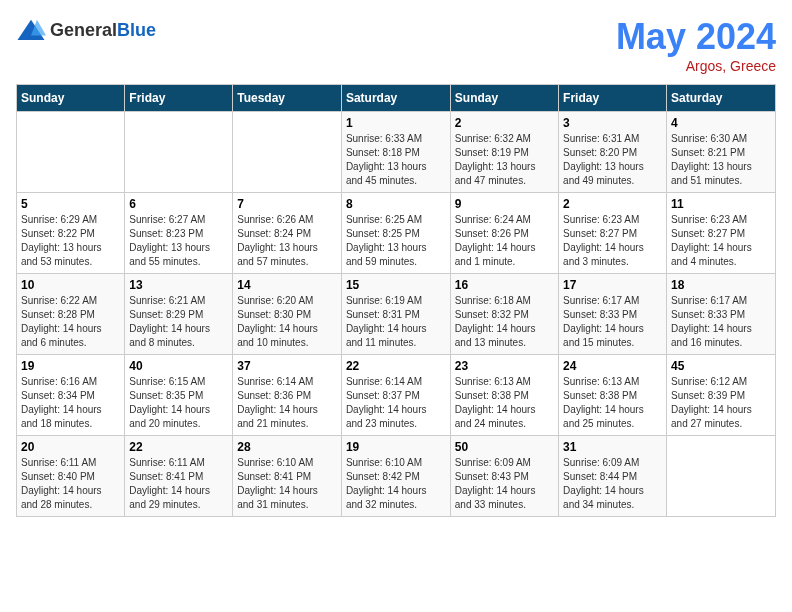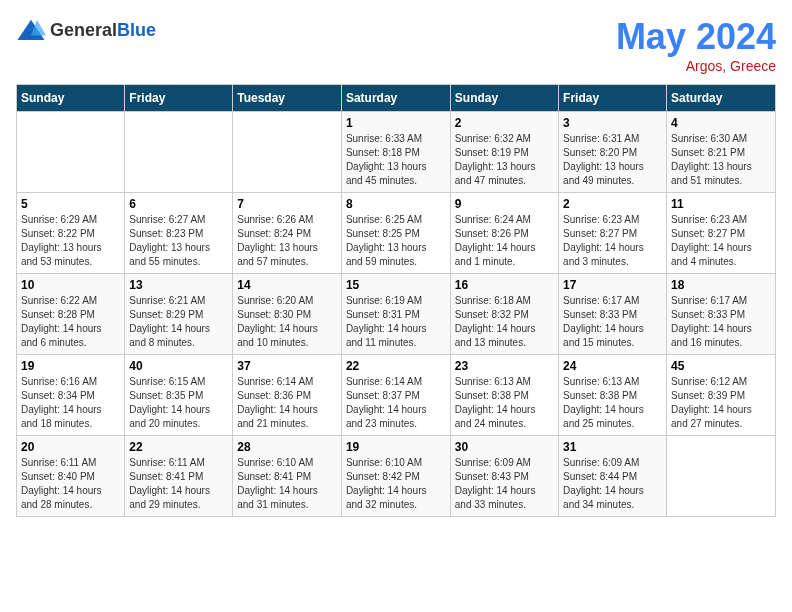--- a/index.html
+++ b/index.html
@@ -247,21 +247,21 @@
         </td>
         <td>
           <span class="day-number">28</span>
           <div class="day-info">Sunrise: 6:10 AM<br>Sunset: 8:41 PM<br>Daylight: 14 hours and 31 minutes.</div>
         </td>
         <td>
           <span class="day-number">19</span>
           <div class="day-info">Sunrise: 6:10 AM<br>Sunset: 8:42 PM<br>Daylight: 14 hours and 32 minutes.</div>
         </td>
         <td>
-          <span class="day-number">30</span>
+          <span class="day-number">50</span>
           <div class="day-info">Sunrise: 6:09 AM<br>Sunset: 8:43 PM<br>Daylight: 14 hours and 33 minutes.</div>
         </td>
         <td>
           <span class="day-number">31</span>
           <div class="day-info">Sunrise: 6:09 AM<br>Sunset: 8:44 PM<br>Daylight: 14 hours and 34 minutes.</div>
         </td>
         <td class="empty-cell"></td>
       </tr>
     </tbody>
 </table>

